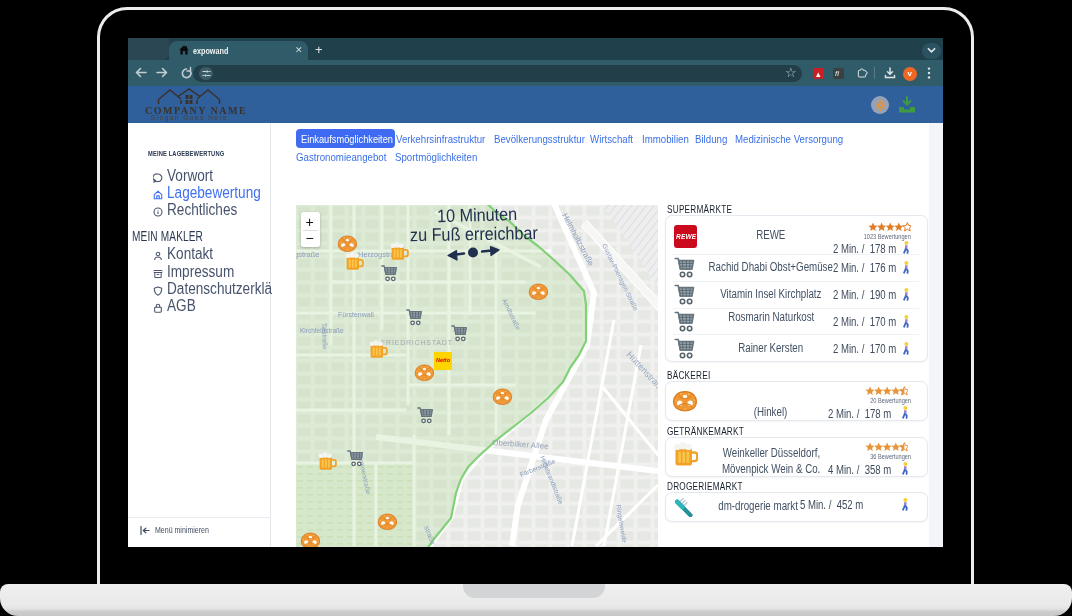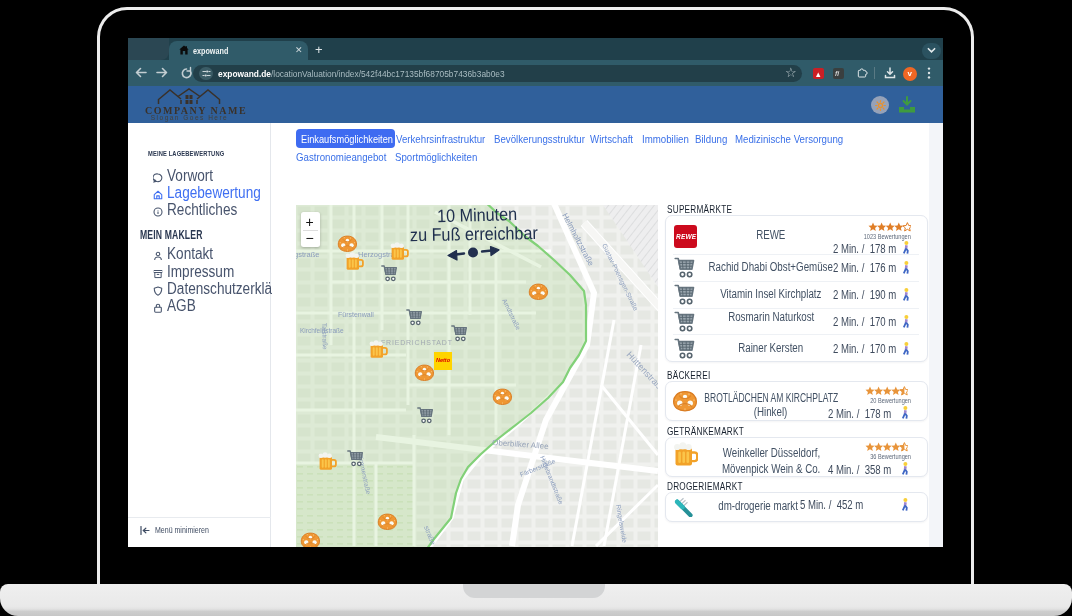--- a/index.html
+++ b/index.html
@@ -72,21 +72,20 @@
       </svg>
     <div class="abs" id="omnibox"></div>
     <div class="abs" style="left:71px;top:29px;width:14px;height:13px;border-radius:7px;background:#3b5c66"></div>
     <svg class="abs" style="left:74px;top:32px" width="9" height="7" viewBox="0 0 9 7">
         <g stroke="#cdd7da" stroke-width="1.1" fill="none">
           <path d="M0.5 1.5 H4 M6.5 1.5 H8.5 M0.5 5.5 H2.5 M5 5.5 H8.5"></path>
           <circle cx="5.2" cy="1.5" r="1.1" fill="#cdd7da" stroke="none"></circle>
           <circle cx="3.7" cy="5.5" r="1.1" fill="#cdd7da" stroke="none"></circle>
         </g>
       </svg>
-    <div class="t" style="left:90px;top:30px;font-size:9.5px;color:#fff;font-weight:700"><span style="display:inline-block;transform:scaleX(.88);transform-origin:0 50%">expowand.de<span style="font-weight:400;color:#a9bcc2">/locationValuation/index/542f44bc17135bf68705b7436b3ab0e3</span></span></div>
     <div class="t" style="left:657px;top:27px;font-size:13px;color:#c3ced2">☆</div>
     <div class="abs" style="left:685px;top:30px;width:11px;height:11px;border-radius:2px;background:#ca1f25"></div>
     <div class="t" style="left:686.5px;top:31.5px;font-size:7.5px;color:#fff;font-weight:700">▲</div>
     <div class="abs" style="left:705px;top:30px;width:11px;height:11px;border-radius:2px;background:#3a3f3f"></div>
     <div class="t" style="left:707px;top:30.5px;font-size:8px;font-style:italic;color:#eee">fi</div>
     <svg class="abs" style="left:727px;top:27px" width="14" height="14" viewBox="0 0 21 21">
         <g fill="none" stroke="#dde5e7" stroke-width="1.5">
           <path d="M8 8 H6.2 a1.2 1.2 0 0 0 -1.2 1.2 V16.8 a1.2 1.2 0 0 0 1.2 1.2 H14.8 a1.2 1.2 0 0 0 1.2 -1.2 V14.2 M16 9.8 V9.2 a1.2 1.2 0 0 0 -1.2 -1.2 H12.4"></path>
           <path d="M8 8 a2.2 2.2 0 1 1 4.4 0"></path>
           <path d="M16 9.8 a2.2 2.2 0 1 1 0 4.4"></path>
@@ -144,21 +143,21 @@
     <div class="sbi" style="top:129px"><svg viewBox="0 0 12 12">
           <path d="M6 1.2 a4.6 4.6 0 1 1 -3.9 7.1 L1.2 10.8 L3.4 10.2 A4.6 4.6 0 0 1 6 1.2 Z" fill="none" stroke="#49566e" stroke-width="1.3"></path>
         </svg><span>Vorwort</span></div>
     <div class="sbi act" style="top:146px"><svg viewBox="0 0 12 12">
           <path d="M1.5 5.5 L6 1.5 L10.5 5.5 L10.5 10.5 L1.5 10.5 Z M4.5 10.5 L4.5 7 L7.5 7 L7.5 10.5" fill="none" stroke="#3f6ff2" stroke-width="1.3" stroke-linejoin="round"></path>
         </svg><span>Lagebewertung</span></div>
     <div class="sbi" style="top:163px"><svg viewBox="0 0 12 12">
           <circle cx="6" cy="6" r="4.8" fill="none" stroke="#49566e" stroke-width="1.3"></circle>
           <path d="M6 5.5 L6 8.5 M6 3.5 L6 4.3" stroke="#49566e" stroke-width="1.3"></path>
         </svg><span>Rechtliches</span></div>
-    <div class="t" style="left:12px;top:190px;font-size:12px;font-weight:700;color:#2a3750;letter-spacing:.2px"><span class="cx" style="transform:scaleX(.72)">MEIN MAKLER</span></div>
+    <div class="t" style="left:4px;top:190px;font-size:14px;font-weight:400;color:#2a3750;letter-spacing:.2px"><span class="cx" style="transform:scaleX(.72)">MEIN MAKLER</span></div>
     <div class="sbi" style="top:207px"><svg viewBox="0 0 12 12">
           <circle cx="6" cy="3.6" r="2.1" fill="none" stroke="#49566e" stroke-width="1.3"></circle>
           <path d="M2 10.8 C2 8.4 3.8 7.2 6 7.2 C8.2 7.2 10 8.4 10 10.8" fill="none" stroke="#49566e" stroke-width="1.3"></path>
         </svg><span>Kontakt</span></div>
     <div class="sbi" style="top:225px"><svg viewBox="0 0 12 12">
           <rect x="1.5" y="1.8" width="9" height="2.4" fill="none" stroke="#49566e" stroke-width="1.2"></rect>
           <path d="M2.2 4.2 L2.2 10.3 L9.8 10.3 L9.8 4.2 M4.5 6.5 L7.5 6.5" fill="none" stroke="#49566e" stroke-width="1.2"></path>
         </svg><span>Impressum</span></div>
     <div class="sbi" style="top:242px"><svg viewBox="0 0 12 12">
           <path d="M6 1.2 L10.5 2.8 C10.5 7 9.5 9.5 6 11 C2.5 9.5 1.5 7 1.5 2.8 Z" fill="none" stroke="#49566e" stroke-width="1.3" stroke-linejoin="round"></path>
@@ -424,21 +423,20 @@
     <div class="nm" style="left:560px;top:303px;width:166px"><span>Rainer Kersten</span></div>
     <div class="dist" style="left:628px;top:304px;width:140px;text-align:right"><span>2 Min. /&nbsp; 170 m</span></div>
     <svg class="abs" style="left:773px;top:304px" width="10" height="13" viewBox="0 0 10 13">
         <use href="#walker"></use>
       </svg>
     <div class="lbl" style="top:332px"><span>BÄCKEREI</span></div>
     <div class="card" style="top:343px;height:40px"></div>
     <svg class="abs" style="left:544px;top:351px" width="26" height="24" viewBox="0 0 26 24">
         <use href="#pretzel"></use>
       </svg>
-    <div class="nm" style="left:518px;top:353px;width:250px;font-size:12px"><span style="transform:scaleX(.71)">BROTLÄDCHEN AM KIRCHPLATZ</span></div>
     <div class="nm" style="left:560px;top:367px;width:166px"><span>(Hinkel)</span></div>
     <svg class="abs" style="left:737px;top:348px" width="43" height="10" viewBox="0 0 43 10">
         <use href="#r45"></use>
       </svg>
     <div class="bew" style="left:683px;top:359px;width:100px;text-align:right"><span>20 Bewertungen</span></div>
     <div class="dist" style="left:628px;top:369px;width:135px;text-align:right"><span>2 Min. /&nbsp; 178 m</span></div>
     <svg class="abs" style="left:772px;top:368px" width="10" height="13" viewBox="0 0 10 13">
         <use href="#walker"></use>
       </svg>
     <div class="lbl" style="top:388px"><span>GETRÄNKEMARKT</span></div>

